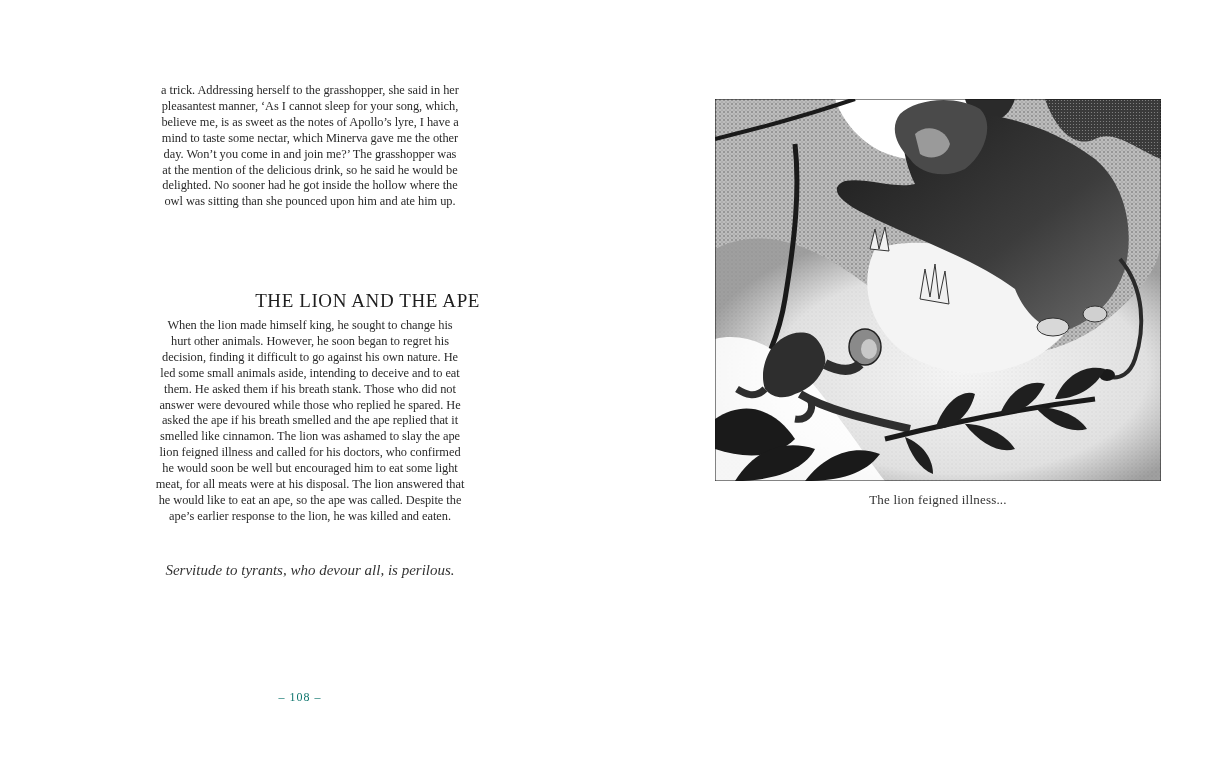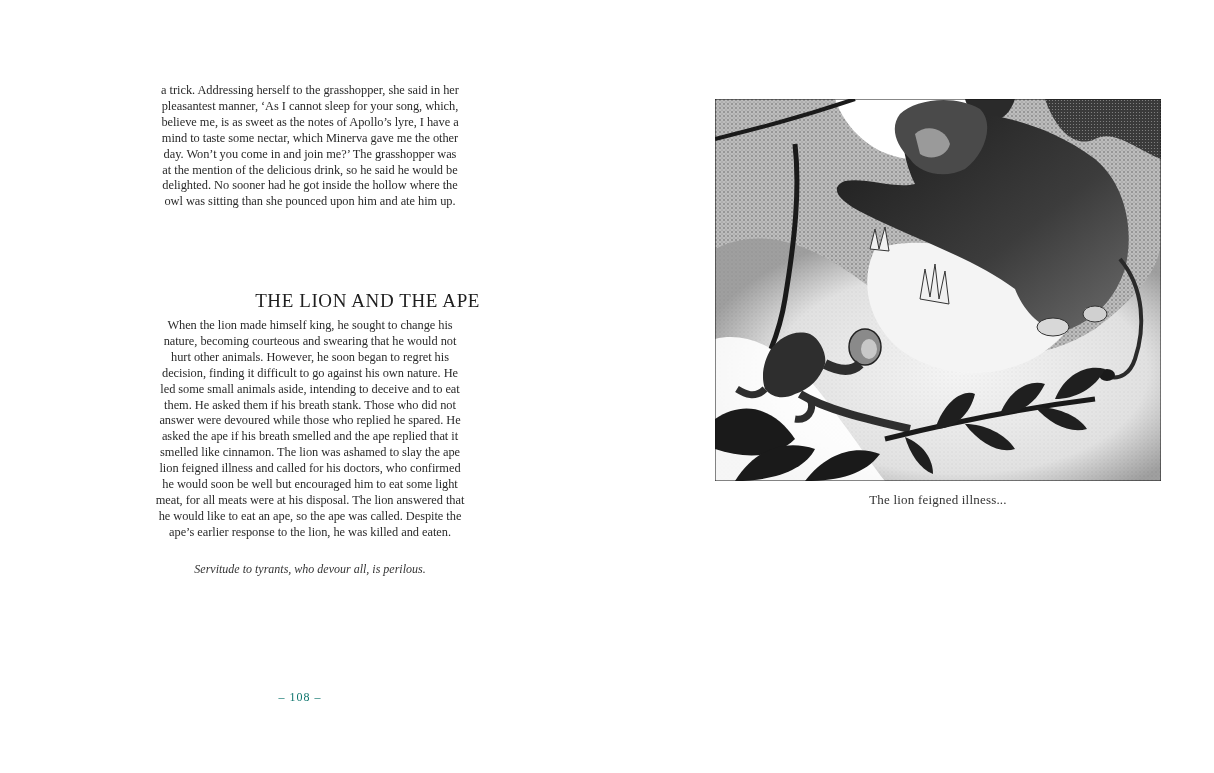--- a/index.html
+++ b/index.html
@@ -54,21 +54,21 @@
       margin: 0;
     }
     .story-block { top: 318px; }
     .moral {
       position: absolute;
       left: 140px;
       width: 340px;
       top: 562px;
       text-align: center;
       font-style: italic;
-      font-size: 12px;
+      font-size: 15px;
       color: #333;
     }
     .folio {
       position: absolute;
       left: 240px;
       width: 120px;
       top: 690px;
       text-align: center;
       font-size: 12px;
       color: #0f766e;
@@ -107,21 +107,20 @@
     <span class="line">day. Won’t you come in and join me?’ The grasshopper was</span>
     <span class="line">at the mention of the delicious drink, so he said he would be</span>
     <span class="line">delighted. No sooner had he got inside the hollow where the</span>
     <span class="line">owl was sitting than she pounced upon him and ate him up.</span>
   </div>
 
   <h2 class="story-title">THE LION AND THE APE</h2>
 
   <div class="text-block story-block">
     <span class="line">When the lion made himself king, he sought to change his</span>
-    <span class="line">nature, becoming courteous and swearing that he would not</span>
     <span class="line">hurt other animals. However, he soon began to regret his</span>
     <span class="line">decision, finding it difficult to go against his own nature. He</span>
     <span class="line">led some small animals aside, intending to deceive and to eat</span>
     <span class="line">them. He asked them if his breath stank. Those who did not</span>
     <span class="line">answer were devoured while those who replied he spared. He</span>
     <span class="line">asked the ape if his breath smelled and the ape replied that it</span>
     <span class="line">smelled like cinnamon. The lion was ashamed to slay the ape</span>
     <span class="line">lion feigned illness and called for his doctors, who confirmed</span>
     <span class="line">he would soon be well but encouraged him to eat some light</span>
     <span class="line">meat, for all meats were at his disposal. The lion answered that</span>

